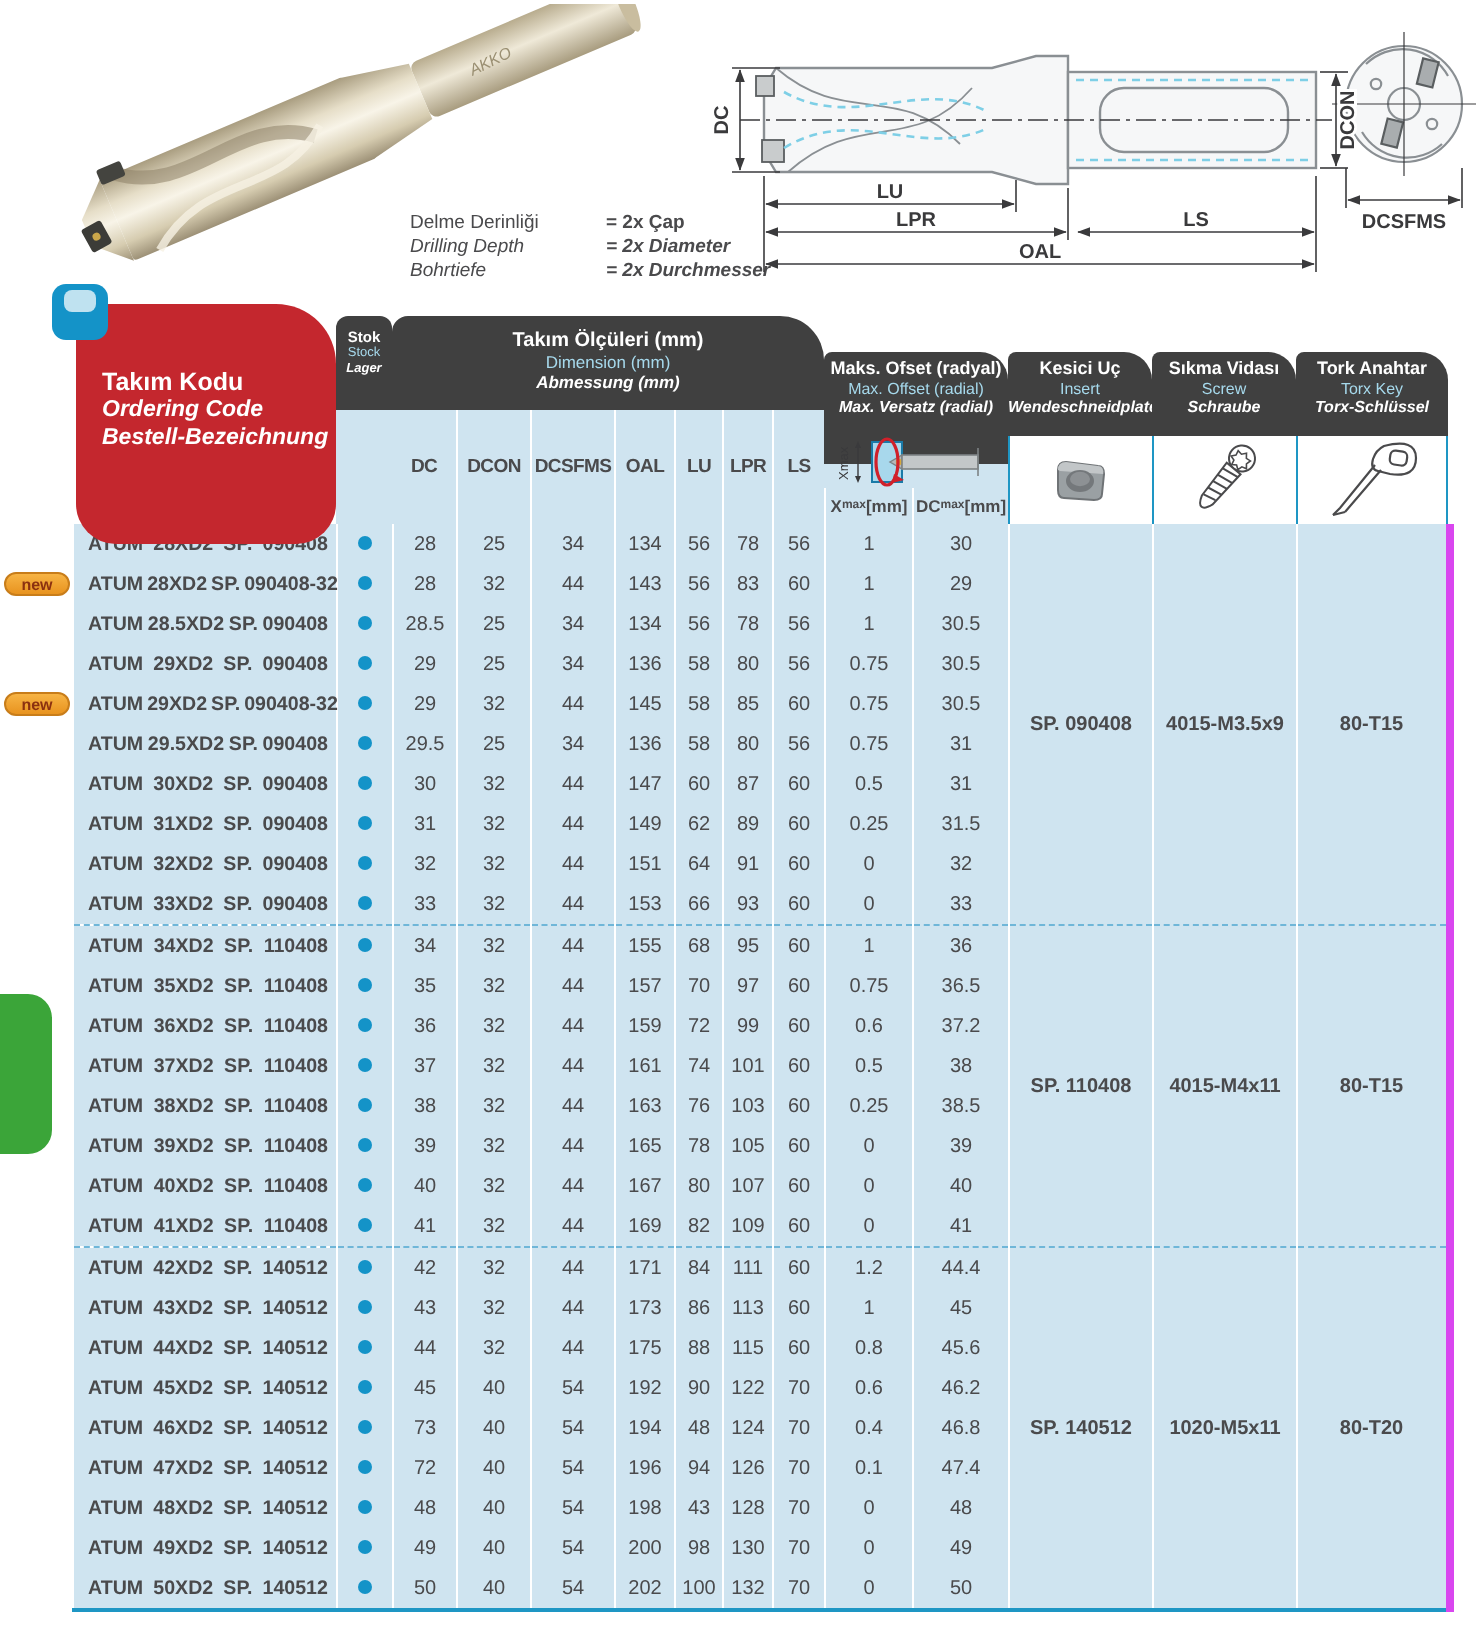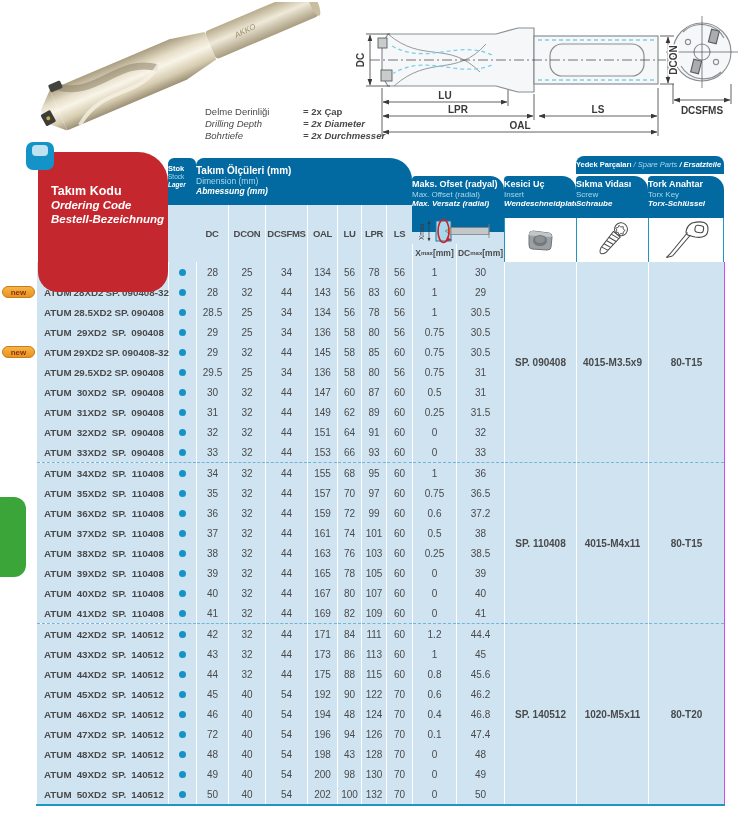--- a/index.html
+++ b/index.html
@@ -16,26 +16,26 @@
   .tdraw{position:absolute;left:356px;top:2px;width:384px;height:142px;}
   
   .green-tab{position:absolute;left:0;top:497px;width:26px;height:80px;background:#3BA539;
              border-radius:0 12px 12px 0;}
   
   .hdr{position:absolute;left:0;top:148px;width:742px;height:114px;}
   .panelA{position:absolute;left:168px;top:57px;width:336px;height:57px;background:#CFE4F0;}
   .corner-icon{position:absolute;left:26px;top:-6px;width:28px;height:28px;background:#1493C8;
                border-radius:7px;z-index:3;}
   .ci-in{position:absolute;left:6px;top:3px;width:16px;height:11px;background:#BFE2F0;border-radius:4px;}
-  .red-box{position:absolute;left:38px;top:4px;width:130px;height:140px;background:#C4272E;
+  .red-box{position:absolute;left:38px;top:4px;width:130px;height:120px;background:#C4272E;
            border-radius:6px 30px 20px 20px;z-index:2;color:#fff;padding-top:32px;box-sizing:border-box;}
   .red-box div{padding-left:13px;line-height:14px;white-space:nowrap;}
   .rb-tr{font-weight:bold;font-size:12.5px;}
   .rb-en,.rb-de{font-weight:bold;font-style:italic;font-size:11.5px;}
-  .blue-box{position:absolute;background:#0369a1;color:#fff;text-align:left;box-sizing:border-box;}
+  .blue-box{position:absolute;background:#404040;color:#fff;text-align:center;box-sizing:border-box;}
   .h-tr{font-weight:bold;font-size:9px;line-height:11px;}
   .h-en{color:#A6D9EC;font-size:8px;line-height:9px;}
   .h-de{font-style:italic;font-weight:bold;font-size:8px;line-height:9px;}
   .stok-box{left:168px;top:10px;width:28px;height:47px;border-radius:6px 6px 0 0;padding-top:6px;}
   .stok-box .h-tr{font-size:7.5px;line-height:9px;}
   .stok-box .h-en,.stok-box .h-de{font-size:6.5px;line-height:8px;}
   .dims-box{left:196px;top:10px;width:216px;height:47px;border-radius:8px 22px 0 0;padding-top:7px;}
   .dims-box .h-tr{font-size:10px;}
   .dims-box .h-en,.dims-box .h-de{font-size:8.5px;line-height:10px;}
   .offset-box{left:412px;top:28px;width:92px;height:56px;border-radius:4px 14px 0 0;padding-top:3px;}
@@ -57,21 +57,21 @@
   .vline{position:absolute;top:70px;height:44px;width:0;border-left:1px solid #1E96C4;}
   
   table.data{position:absolute;left:36px;top:262px;border-collapse:collapse;table-layout:fixed;
              width:688px;border-bottom:2px solid #1E96C4;}
   table.data td{height:20px;padding:0;font-size:10px;color:#4a4a4c;text-align:center;
                 background:#CFE4F0;border-left:1px solid #fff;overflow:visible;}
   td.code-cell{position:relative;border-left:none;text-align:left;}
   .code-line{display:flex;justify-content:space-between;gap:2px;padding:0 4px 0 7px;
              font-weight:bold;font-size:9.8px;white-space:nowrap;}
   td.spare{background:#fff;border-left:1px solid #1E96C4;font-weight:bold;font-size:10px;}
-  td.spare:last-child{border-right:1px solid #d946ef;}
+  td.spare:last-child{border-right:4px solid #d946ef;}
   .dot{display:inline-block;width:7px;height:7px;border-radius:50%;background:#1493C8;vertical-align:middle;}
   tr.gs td{border-top:1px dashed #6FB6D8;}
   .new-badge{position:absolute;left:-35px;top:50%;transform:translateY(-50%);width:33px;height:12px;
              background:linear-gradient(#F7B445,#E8931F);border:1px solid #C87D1A;border-radius:7px;
              color:#8B3110;font-size:8px;font-weight:bold;line-height:12px;text-align:center;box-sizing:border-box;}
 </style>
 </head>
 <body>
 
 <div class="top">
@@ -263,23 +263,20 @@
       <sub>max</sub>
       <span>[mm]</span>
   </div>
 
   <div class="blue-box insert-box">
     <div class="h-tr">Kesici Uç</div>
     <div class="h-en">Insert</div>
     <div class="h-de">Wendeschneidplate</div>
   </div>
 
-  <div class="blue-box spare-bar">
-    <span class="s-tr">Yedek Parçaları</span><span class="s-en"> / </span><span class="s-en">Spare Parts</span><span class="s-de"> / </span><span class="s-de">Ersatzteile</span>
-  </div>
 
   <div class="blue-box screw-box">
     <div class="h-tr">Sıkma Vidası</div>
     <div class="h-en">Screw</div>
     <div class="h-de">Schraube</div>
   </div>
 
   <div class="blue-box torx-box">
     <div class="h-tr">Tork Anahtar</div>
     <div class="h-en">Torx Key</div>
@@ -797,21 +794,21 @@
       <tr>
         <td class="code-cell">
           <div class="code-line">
             <span>ATUM</span>
             <span>46XD2</span>
             <span>SP.</span>
             <span>140512</span>
           </div>
         </td>
         <td><span class="dot"></span></td>
-        <td>46</td>
+        <td>73</td>
         <td>40</td>
         <td>54</td>
         <td>194</td>
         <td>48</td>
         <td>124</td>
         <td>70</td>
         <td>0.4</td>
         <td>46.8</td>
       </tr>
       <tr>

